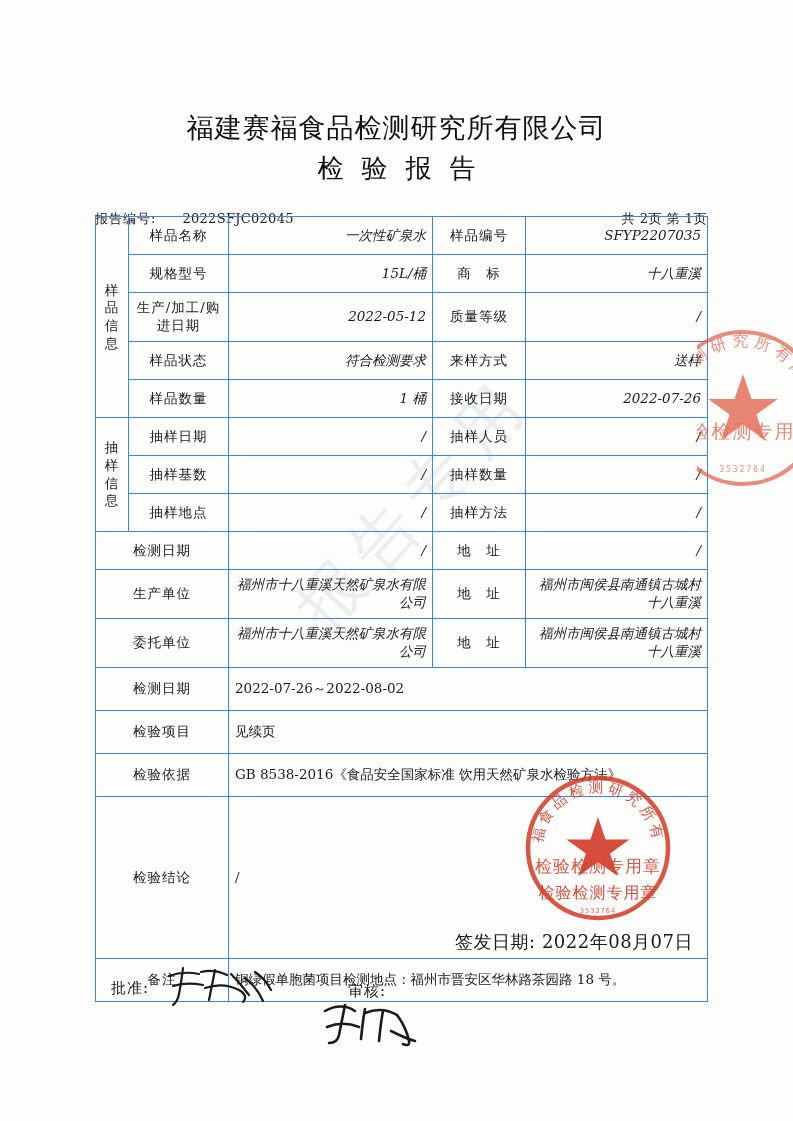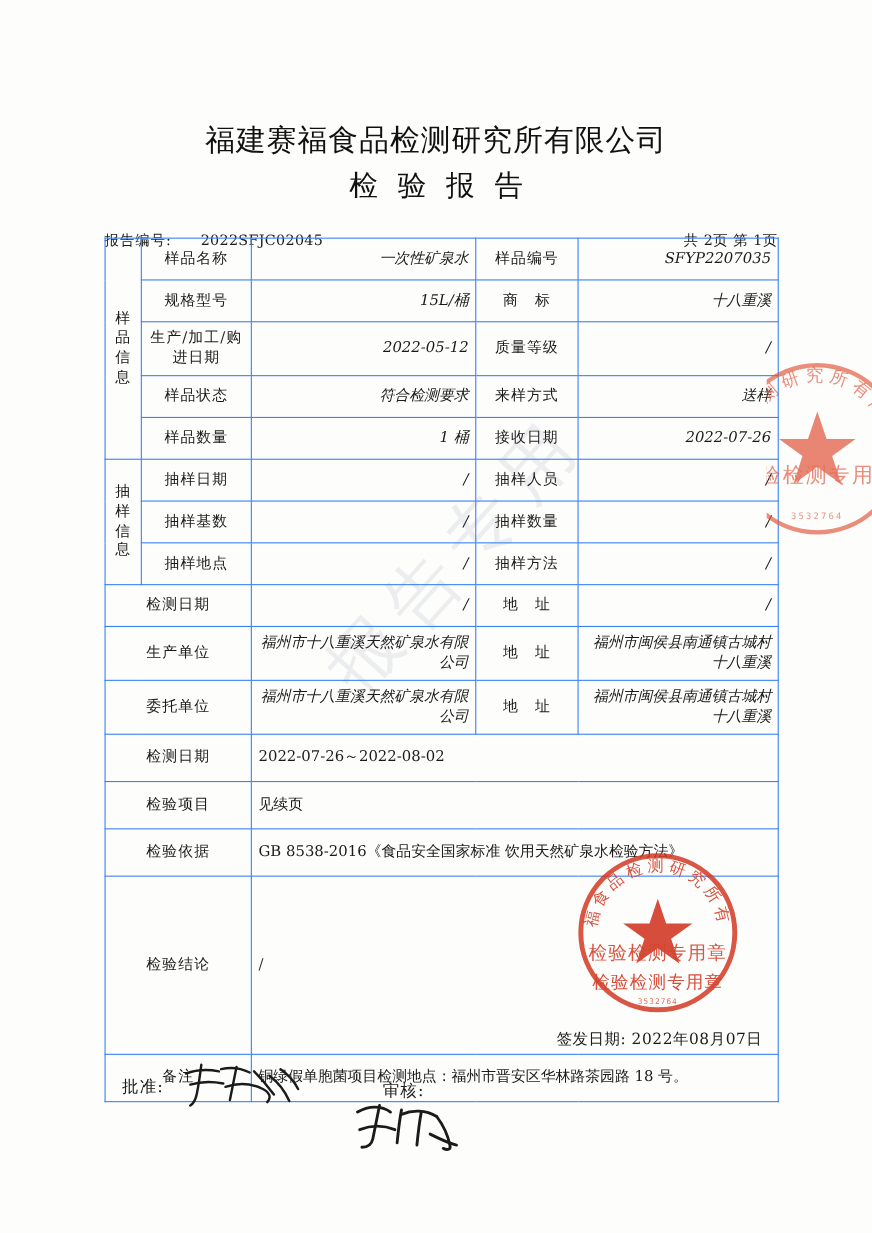--- a/index.html
+++ b/index.html
@@ -128,21 +128,21 @@
     padding-top: 6px;
     padding-left: 10px;
   }
   .conclusion-label { text-align: center; letter-spacing: 1px; vertical-align: middle; }
   .slash-top { font-size: 13.5px; color: #333; }
 
   .issue-date {
     position: absolute;
     right: 14px;
     bottom: 4px;
-    font-size: 14px;
+    font-size: 18px;
     letter-spacing: 0.5px;
     white-space: nowrap;
   }
   .issue-date .dv { font-family: "DejaVu Serif","Liberation Serif",serif; }
 
   
   .seal-main {
     position: absolute;
     left: 522px;
     top: 772px;

